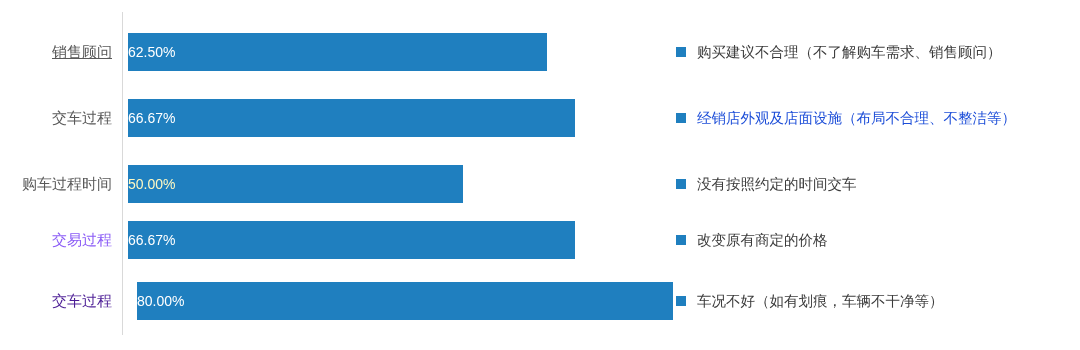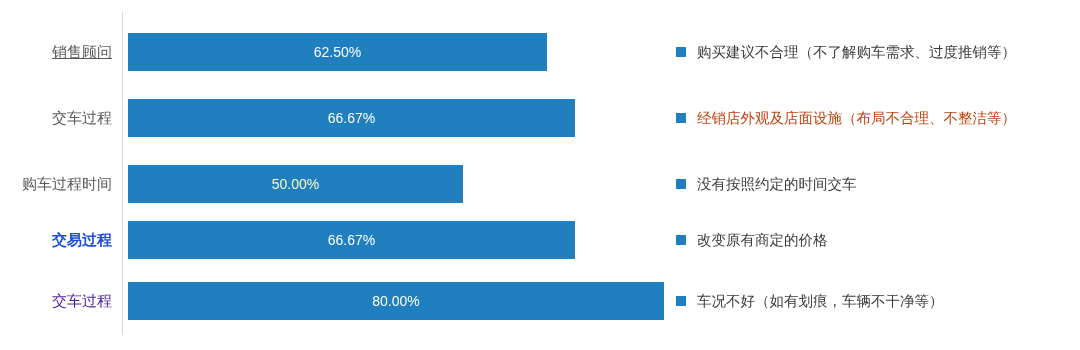--- a/index.html
+++ b/index.html
@@ -74,21 +74,21 @@
     background: #1f7fbf;
     box-sizing: border-box;
   }
 
   .bar-value {
     position: absolute;
     top: 0;
     left: 0;
     height: 38px;
     line-height: 38px;
-    text-align: center;
+    text-align: left;
     font-size: 14px;
     color: #ffffff;
     white-space: nowrap;
   }
 
   
   .legend {
     position: absolute;
     left: 676px;
     top: 0;
@@ -149,49 +149,49 @@
     <div class="bar-row" style="top:165px;">
       <div class="cat-label" style="color: rgb(89, 89, 89);">购车过程时间</div>
       <div class="bar-track">
         <div class="bar" style="width: 335px; background: rgb(31, 127, 191);">
           <span class="bar-value" style="width: 335px; color: #fef9c3;">50.00%</span>
         </div>
       </div>
     </div>
 
     <div class="bar-row" style="top:221px;">
-      <div class="cat-label" style="color: #1d4ed8; font-weight: bold;">交易过程</div>
+      <div class="cat-label" style="color: #8b5cf6;">交易过程</div>
       <div class="bar-track">
         <div class="bar" style="width: 447px; background: rgb(31, 127, 191);">
           <span class="bar-value" style="width: 447px; color: rgb(255, 255, 255);">66.67%</span>
         </div>
       </div>
     </div>
 
     <div class="bar-row" style="top:282px;">
       <div class="cat-label" style="color: #4c1d95;">交车过程</div>
       <div class="bar-track">
-        <div class="bar" style="width: 536px; background: rgb(31, 127, 191);">
+        <div class="bar" style="width: 536px; background: rgb(31, 127, 191); margin-left: 9px;">
           <span class="bar-value" style="width: 536px; color: rgb(255, 255, 255);">80.00%</span>
         </div>
       </div>
     </div>
 
   </div>
 
   <div class="legend">
 
     <div class="legend-item" style="top:42px;">
       <span class="legend-swatch" style="background: rgb(31, 127, 191);"></span>
-      <span class="legend-text" style="color: rgb(59, 59, 59);">购买建议不合理（不了解购车需求、过度推销等）</span>
+      <span class="legend-text" style="color: rgb(59, 59, 59);">购买建议不合理（不了解购车需求、销售顾问）</span>
     </div>
 
     <div class="legend-item" style="top:108px;">
       <span class="legend-swatch" style="background: rgb(31, 127, 191);"></span>
-      <span class="legend-text" style="color: #c2410c;">经销店外观及店面设施（布局不合理、不整洁等）</span>
+      <span class="legend-text" style="color: #1d4ed8;">经销店外观及店面设施（布局不合理、不整洁等）</span>
     </div>
 
     <div class="legend-item" style="top:174px;">
       <span class="legend-swatch" style="background: rgb(31, 127, 191);"></span>
       <span class="legend-text" style="color: rgb(59, 59, 59);">没有按照约定的时间交车</span>
     </div>
 
     <div class="legend-item" style="top:230px;">
       <span class="legend-swatch" style="background: rgb(31, 127, 191);"></span>
       <span class="legend-text" style="color: rgb(59, 59, 59);">改变原有商定的价格</span>

